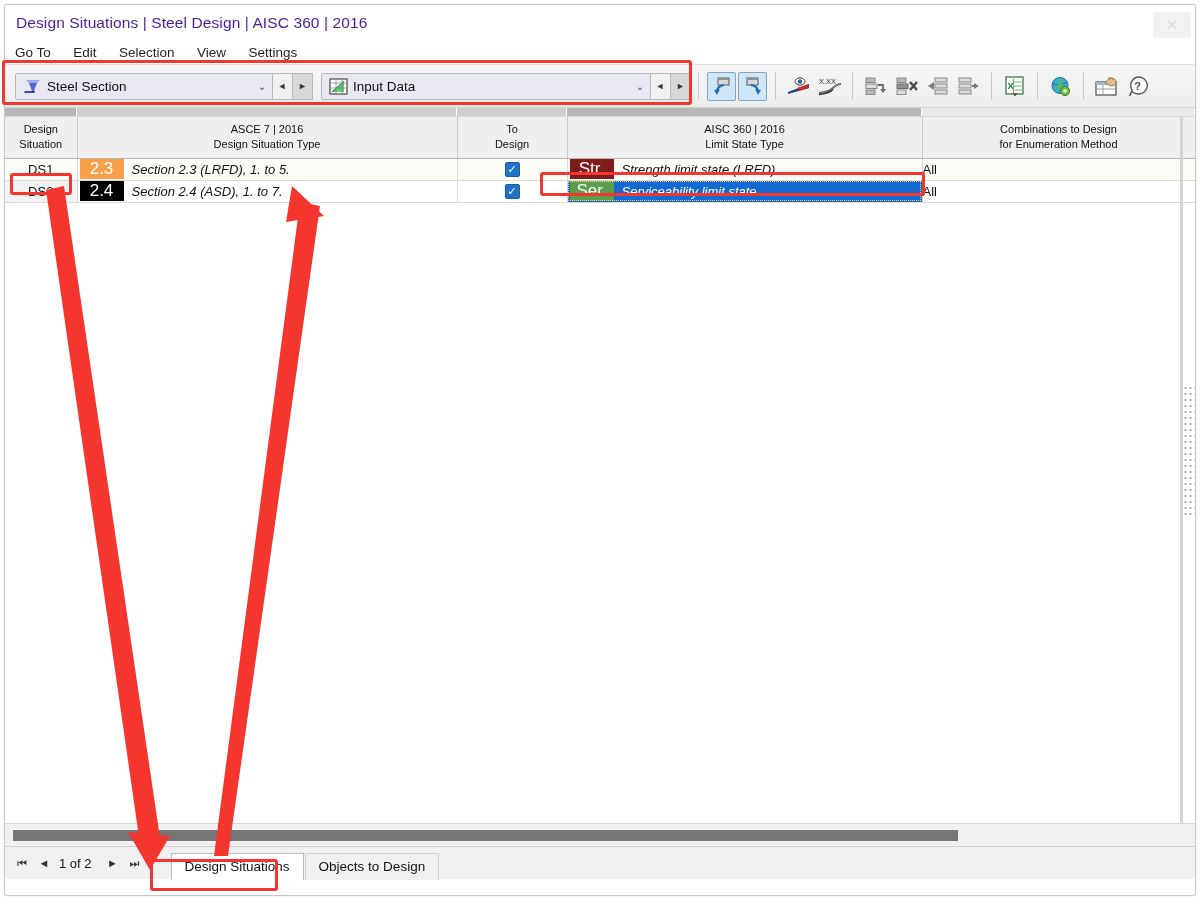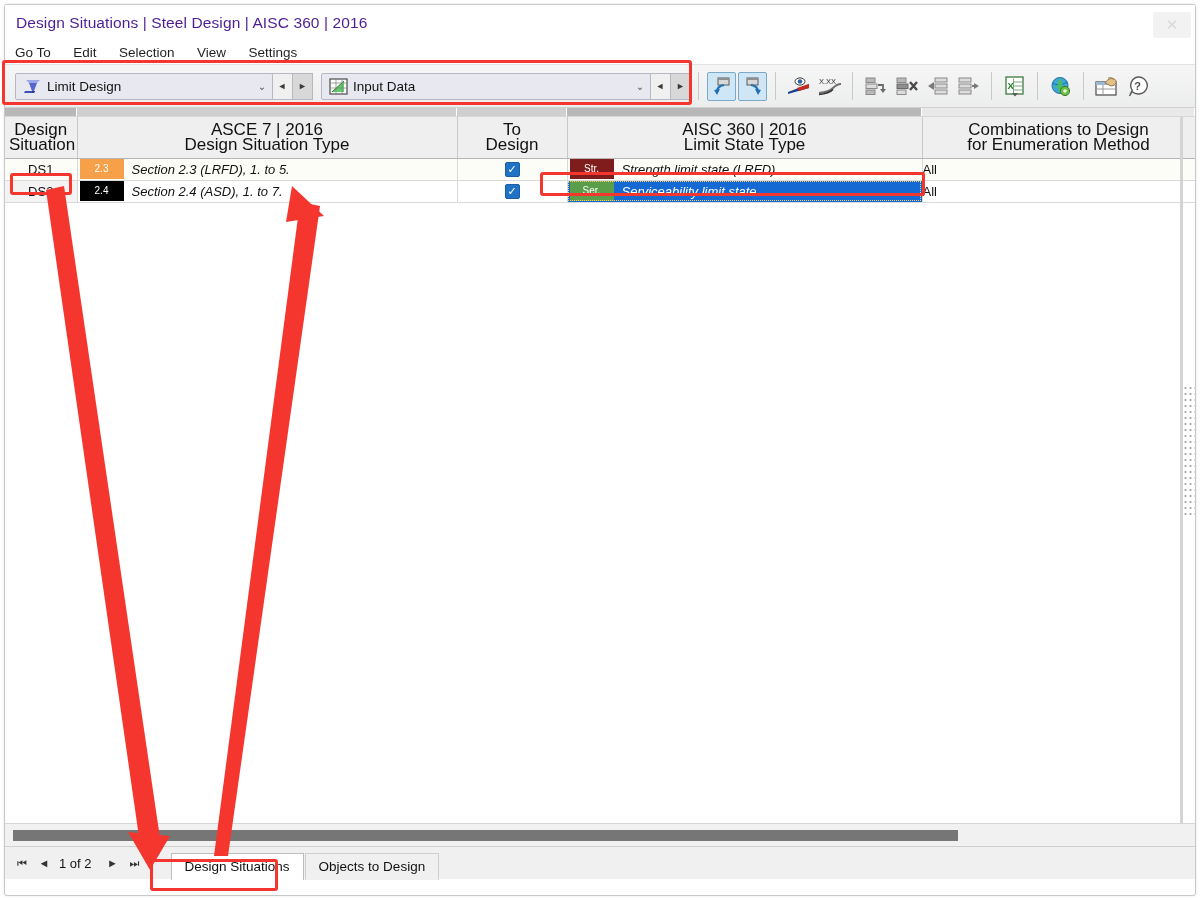--- a/index.html
+++ b/index.html
@@ -168,21 +168,21 @@
   table.grid {
     border-collapse: collapse;
     width: 1190px;
     table-layout: fixed;
   }
   table.grid th {
     background: #efefef;
     border-right: 1px solid #c9c9c9;
     border-bottom: 1px solid #b5b5b5;
     font-weight: normal;
-    font-size: 17px;
+    font-size: 11px;
     color: #111;
     height: 41px;
     padding: 2px 4px;
     line-height: 15px;
     text-align: center;
     vertical-align: middle;
   }
   table.grid td {
     border-right: 1px solid #d8d8d8;
     border-bottom: 1px solid #dadada;
@@ -202,21 +202,21 @@
   tr.row-alt td { background: #fdfdf7; }
   tr.row-sel td.cell-sit { background: #f3f3f3; }
 
   .cell-pad { padding-left: 6px; }
 
   .badge {
     display: inline-block;
     width: 44px;
     text-align: center;
     color: #ffffff;
-    font-size: 10px;
+    font-size: 17px;
     line-height: 19px;
     height: 20px;
     vertical-align: middle;
     margin-right: 6px;
   }
   .badge-23 { background: #f6a04a; }
   .badge-24 { background: #000000; }
   .badge-str { background: #7f1d1d; }
   .badge-ser { background: #5a9e4b; }
 
@@ -350,21 +350,21 @@
 
       <div class="combo steel">
         <span class="cicon">
           <svg width="19" height="17" viewBox="0 0 19 17">
             <polygon points="3,2 17,2 14,5 6,5" fill="#9aa8e8"></polygon>
             <polygon points="6,5 14,5 11,13 9,13" fill="#5566cc"></polygon>
             <polygon points="2,13 12,13 11,15 1,15" fill="#3b4db8"></polygon>
             <polygon points="9,13 11,13 12,13 11,15 9,15" fill="#2c3a99"></polygon>
           </svg>
         </span>
-        <span class="clabel">Limit Design</span>
+        <span class="clabel">Steel Section</span>
         <span class="caret">⌄</span>
       </div>
       <div class="navbtn prev">◄</div>
       <div class="navbtn next">►</div>
 
       <div class="combo data">
         <span class="cicon">
           <svg width="19" height="17" viewBox="0 0 19 17">
             <rect x="1" y="1" width="17" height="15" fill="#ffffff" stroke="#4a4a4a" stroke-width="1.2"></rect>
             <polygon points="3,14 15,3 15,14" fill="#5fd06a"></polygon>

